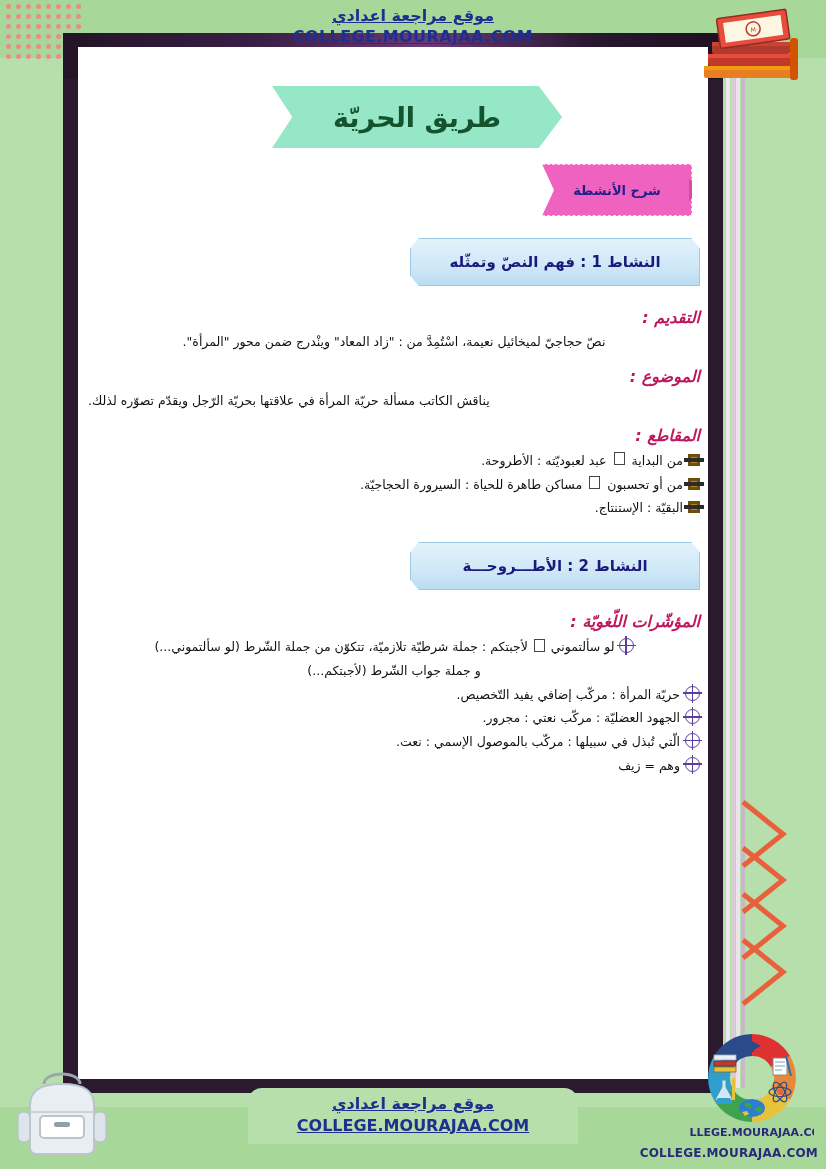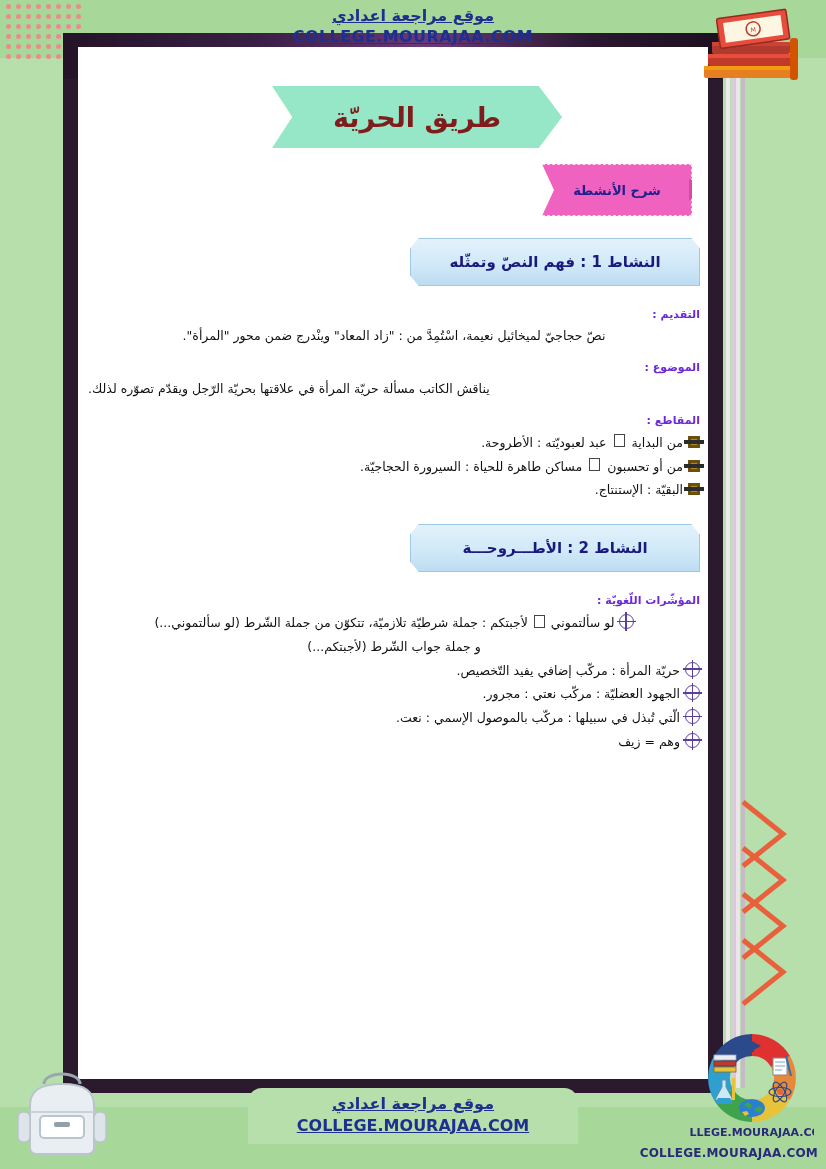--- a/index.html
+++ b/index.html
@@ -48,21 +48,21 @@
 
   
   .content{position:absolute;left:88px;top:80px;width:612px;height:990px;z-index:10;
      direction:rtl;text-align:right;}
 
   
   .title-wrap{position:relative;height:72px;margin:6px 0 0 0;}
   .title-pent{position:absolute;right:138px;width:290px;height:62px;background:#96e6c8;
      clip-path:polygon(0% 0%,92% 0%,100% 50%,92% 100%,0% 100%,7% 50%);
      display:flex;align-items:center;justify-content:center;box-shadow:2px 3px 4px rgba(0,0,0,.18);}
-  .title-pent span{font-size:27px;font-weight:bold;color:#7f1d1d;font-family:"DejaVu Sans",sans-serif;}
+  .title-pent span{font-size:27px;font-weight:bold;color:#14532d;font-family:"DejaVu Sans",sans-serif;}
 
   
   .ribbon-wrap{position:relative;height:62px;margin-top:6px;}
   .ribbon{position:absolute;right:8px;width:150px;height:52px;background:#f062c0;
      clip-path:polygon(0% 0%,100% 0%,100% 100%,0% 100%,8% 50%);
      border:1px dashed #ffd9f0;box-sizing:border-box;
      display:flex;align-items:center;justify-content:center;}
   .ribbon span{font-size:13px;font-weight:bold;color:#20208c;}
   .ribbon-tail{position:absolute;right:-16px;top:14px;width:18px;height:22px;background:#d64ba6;
      clip-path:polygon(0% 0%,100% 35%,0% 100%);}
@@ -71,21 +71,21 @@
   .act-wrap{position:relative;height:56px;margin-top:12px;}
   .act{position:absolute;right:0;width:288px;height:46px;
      background:linear-gradient(180deg,#e2f2fb 0%,#cfe8f7 60%,#bcdcf1 100%);
      border:1px solid #9ec9e4;
      clip-path:polygon(3% 0%,97% 0%,100% 22%,100% 100%,3% 100%,0% 78%,0% 22%);
      display:flex;align-items:center;justify-content:center;
      box-shadow:1px 2px 3px rgba(0,0,0,.13);}
   .act span{font-size:15px;font-weight:bold;color:#1a1a7e;text-align:center;}
 
   
-  .sub{font-size:11px;font-weight:bold;color:#6d28d9;margin:14px 0 4px 0;}
+  .sub{font-size:16px;font-weight:bold;color:#be185d;margin:14px 0 4px 0;font-style:italic;}
   .para{font-size:12.5px;color:#111;line-height:1.75;margin:0 0 2px 0;}
 
   
   .blist{list-style:none;margin:4px 0 0 0;padding:0;}
   .blist li{font-size:12.5px;color:#111;line-height:1.9;display:flex;
      justify-content:flex-start;align-items:baseline;gap:5px;}
   .bk{display:inline-block;width:12px;height:12px;flex:0 0 12px;position:relative;top:1px;
      background:#b08a1e;box-shadow:inset 0 0 0 3px #6b4f0a;}
   .bk:before{content:"";position:absolute;left:-4px;top:4px;width:20px;height:4px;background:#2b2b2b;}
   .ctr{justify-content:center;}

